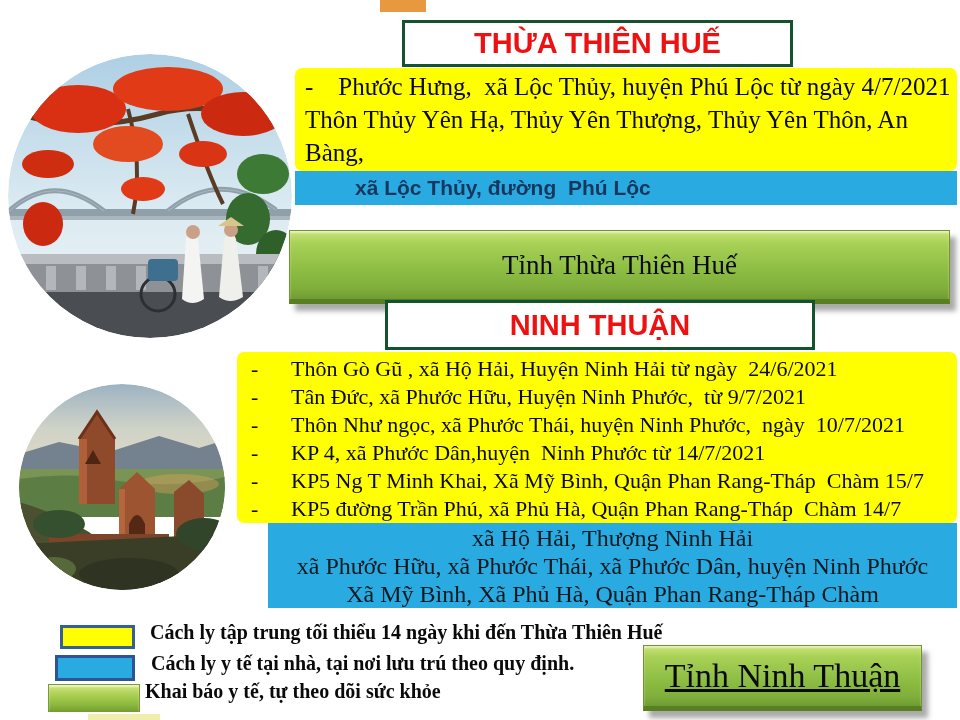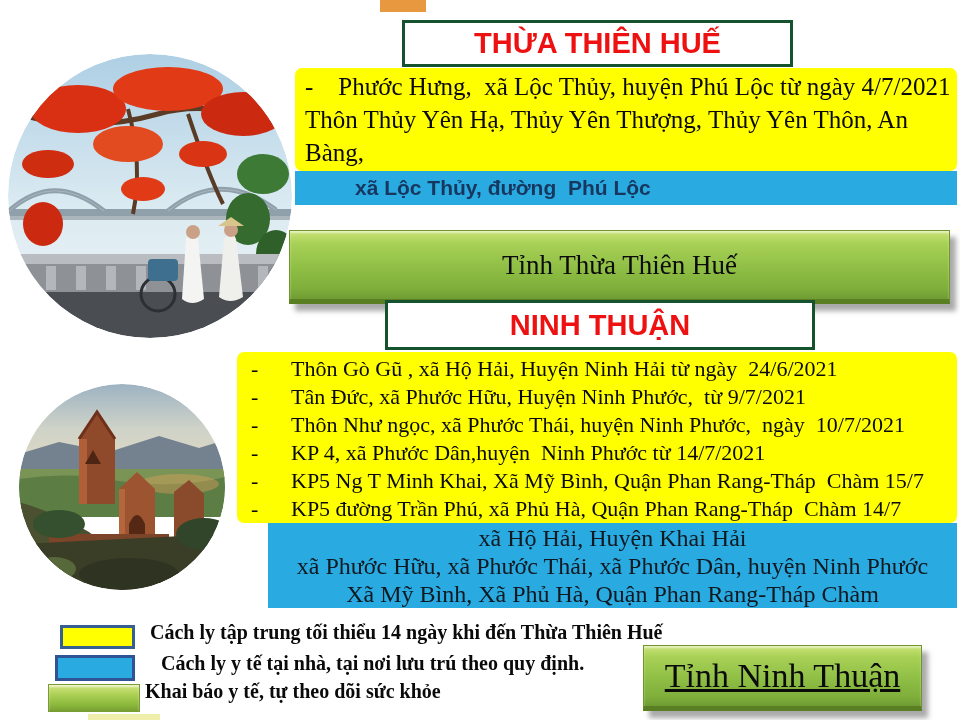--- a/index.html
+++ b/index.html
@@ -58,21 +58,21 @@
   #nt-photo{left:19px;top:384px;width:206px;height:206px;}
 
   
   .legend-label{
     font-family:"Liberation Serif",serif;font-weight:bold;color:#0a0a0a;font-size:20px;
     white-space:nowrap;
   }
   #legend-swatch-1{left:60px;top:625px;width:75px;height:24px;background:#FFFF00;border:3px solid #376092;box-sizing:border-box;}
   #legend-label-1{left:150px;top:621px;}
   #legend-swatch-2{left:55px;top:655px;width:80px;height:26px;background:#29ABE2;border:3px solid #2F5496;box-sizing:border-box;}
-  #legend-label-2{left:161px;top:652px;}
+  #legend-label-2{left:151px;top:652px;}
   #legend-swatch-3{left:48px;top:684px;width:92px;height:28px;
     background:linear-gradient(to bottom,#d3e57f 0%,#a9ce52 40%,#8cba3d 75%,#769f31 100%);
     border:1px solid #7a9a33;box-shadow:inset 0 2px 2px rgba(255,255,255,0.6);box-sizing:border-box;}
   #legend-label-3{left:145px;top:680px;}
   #partial-swatch{left:88px;top:714px;width:72px;height:6px;background:#f0eeab;}
 </style>
 </head>
 <body>
 
 <div id="slide">
@@ -222,21 +222,21 @@
       <span class="dash">-</span>
       <span class="pre">KP5 Ng T Minh Khai, Xã Mỹ Bình, Quận Phan Rang-Tháp  Chàm 15/7</span>
     </div>
     <div class="nt-row">
       <span class="dash">-</span>
       <span class="pre">KP5 đường Trần Phú, xã Phủ Hà, Quận Phan Rang-Tháp  Chàm 14/7</span>
     </div>
   </div>
 
   <div class="abs blue-bar" id="nt-blue">
-    <div>xã Hộ Hải, Huyện Khai Hải</div>
+    <div>xã Hộ Hải, Thượng Ninh Hải</div>
     <div>xã Phước Hữu, xã Phước Thái, xã Phước Dân, huyện Ninh Phước</div>
     <div>Xã Mỹ Bình, Xã Phủ Hà, Quận Phan Rang-Tháp Chàm</div>
   </div>
 
   <div class="abs green-btn" id="nt-green-btn">
     <span>Tỉnh Ninh Thuận</span>
   </div>
 
   <div class="abs" id="legend-swatch-1"></div>
   <div class="abs legend-label" id="legend-label-1">Cách ly tập trung tối thiểu 14 ngày khi đến Thừa Thiên Huế</div>

